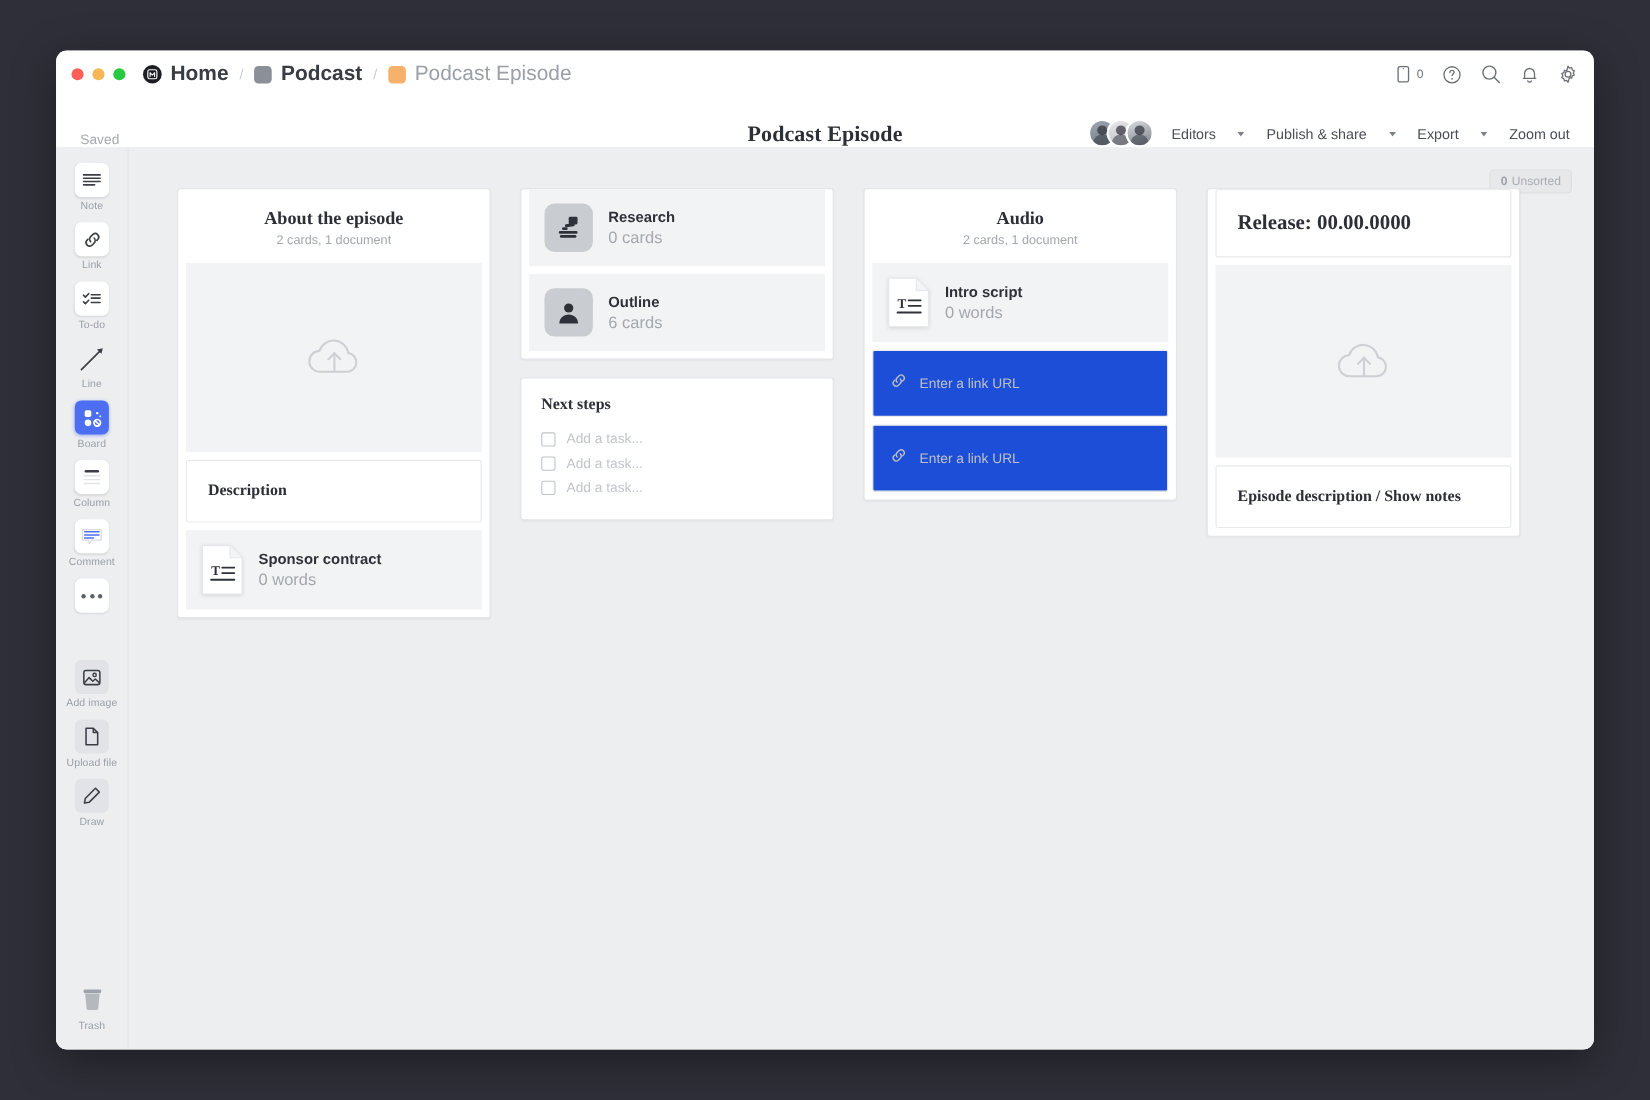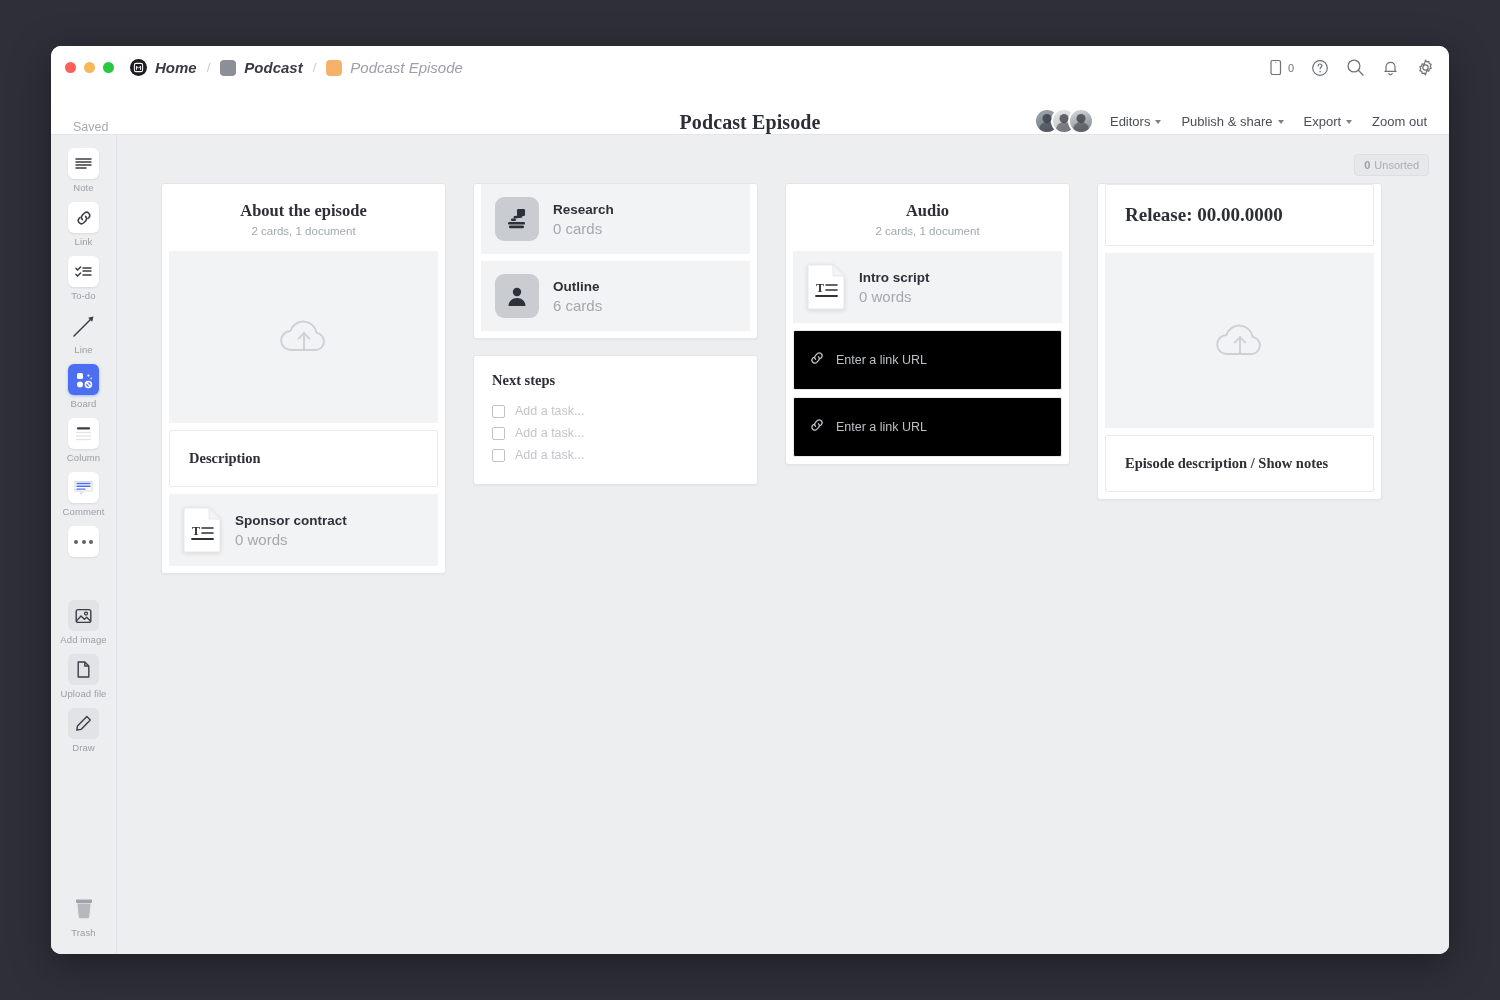--- a/index.html
+++ b/index.html
@@ -32,21 +32,21 @@
     position: relative;
   }
   .traffic { display: flex; align-items: center; gap: 8px; margin-right: 16px; }
   .dot { width: 11px; height: 11px; border-radius: 50%; }
   .dot.red { background: #ff5f57; }
   .dot.amber { background: #f7b757; }
   .dot.green { background: #28c840; }
 
   .crumbs { display: flex; align-items: center; gap: 8px; }
   .crumb { display: flex; align-items: center; gap: 8px; }
-  .crumb-label { font-size: 15px; font-weight: bold; color: #3a3c44; white-space: nowrap; font-style: italic; }
+  .crumb-label { font-size: 19px; font-weight: bold; color: #3a3c44; white-space: nowrap; }
   .crumb.current .crumb-label { color: #9ba0a8; font-weight: normal; }
   .crumb-sep { color: #c9ccd2; font-size: 13px; margin: 0 2px; }
   .ico-logo {
     width: 17px; height: 17px; border-radius: 50%; background: #1d1e23;
     display: flex; align-items: center; justify-content: center;
   }
   .ico-logo svg { display:block; }
   .sq { width: 16px; height: 16px; border-radius: 4px; }
   .sq.gray { background: #8a8f98; }
   .sq.orange { background: #f6b26b; }
@@ -88,21 +88,21 @@
     content: ""; position: absolute; left: 50%; top: 55%;
     width: 16px; height: 16px; border-radius: 50% 50% 0 0;
     background: rgba(55,58,65,0.55); transform: translateX(-50%);
   }
   .av::before {
     content: ""; position: absolute; left: 50%; top: 18%;
     width: 9px; height: 9px; border-radius: 50%;
     background: rgba(45,48,55,0.7); transform: translateX(-50%); z-index: 2;
   }
   .hdr-btn {
-    font-size: 13px; color: #4a4e56; display: flex; align-items: center; gap: 5px;
+    font-size: 13px; color: #4a4e56; display: flex; align-items: center; gap: 20px;
     cursor: pointer; white-space: nowrap;
   }
   .caret {
     width: 0; height: 0; border-left: 3.5px solid transparent;
     border-right: 3.5px solid transparent; border-top: 4.5px solid #7b8089;
     margin-top: 2px;
   }
 
   
   .body { flex: 1; display: flex; min-height: 0; background: #eceef0; }
@@ -133,21 +133,21 @@
   
   .canvas { flex: 1; position: relative; background: #eceef0; overflow: hidden; }
   .unsorted {
     position: absolute; top: 19px; right: 20px;
     background: #e6e8ea; border: 1px solid #dcdee1; border-radius: 4px;
     padding: 4px 9px; font-size: 11px; color: #a9aeb4;
     display: flex; align-items: center; gap: 4px;
   }
   .unsorted b { color: #9ba0a6; font-weight: bold; }
 
-  .cols { position: absolute; top: 48px; left: 44px; display: flex; gap: 27px; }
+  .cols { position: absolute; top: 36px; left: 44px; display: flex; gap: 27px; }
   .col { width: 285px; display: flex; flex-direction: column; gap: 16px; }
 
   .card {
     background: #ffffff; border: 1px solid #e3e5e8; border-radius: 3px;
     box-shadow: 0 1px 2px rgba(0,0,0,0.04);
   }
   .col-head { padding: 17px 12px 14px; text-align: center; }
   .col-title {
     font-family: "Liberation Serif", serif; font-weight: bold;
     font-size: 16.5px; color: #2d2f36;
@@ -192,21 +192,21 @@
   .todo-card { padding: 16px 18px 18px; }
   .todo-title {
     font-family: "Liberation Serif", serif; font-weight: bold;
     font-size: 14.5px; color: #2d2f36; margin-bottom: 11px;
   }
   .todo-row { display: flex; align-items: center; gap: 10px; padding: 4px 0; cursor: pointer; }
   .cbox { width: 13px; height: 13px; border: 1.6px solid #bfc3c8; border-radius: 2px; flex: 0 0 13px; }
   .todo-text { font-size: 12.5px; color: #c2c6cb; }
 
   .link-row {
-    background: #000000; border: 1px solid #e7e9ec; border-radius: 2px;
+    background: #1d4ed8; border: 1px solid #e7e9ec; border-radius: 2px;
     display: flex; align-items: center; gap: 11px; padding: 19px 15px;
   }
   .link-ph { font-size: 12.5px; color: #bcc0c6; }
 </style>
 </head>
 <body>
 
 <div class="desktop">
 <div class="window">
 

